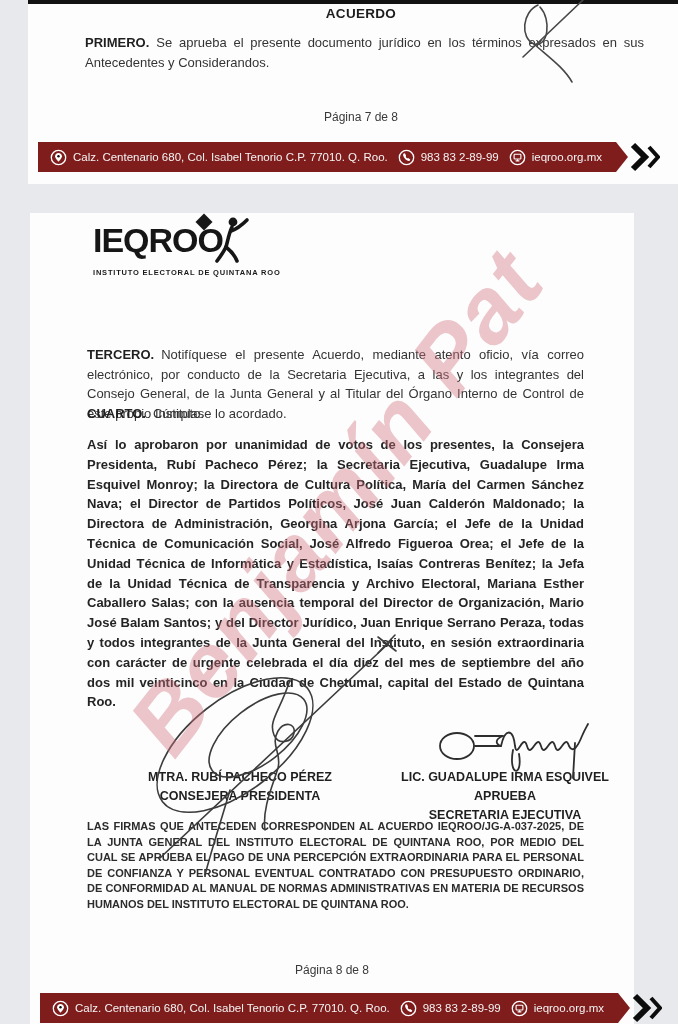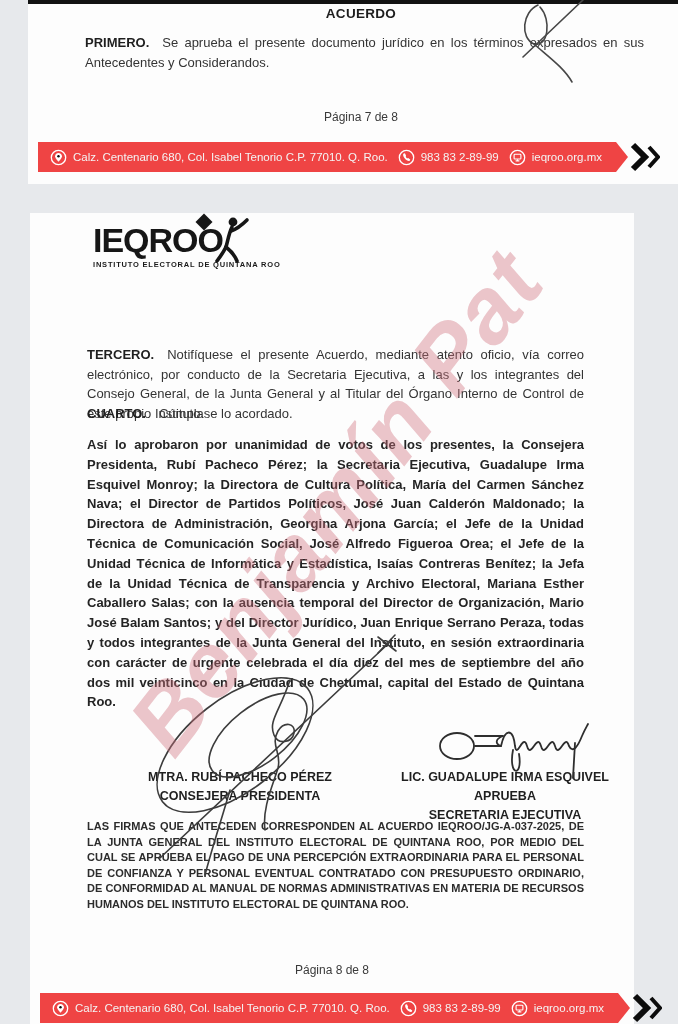--- a/index.html
+++ b/index.html
@@ -15,44 +15,44 @@
   #page7{left:28px;top:0;width:642px;height:184px;padding-left:24px;}
   #page8{left:30px;top:213px;width:604px;height:811px;}
 
   .topline{position:absolute;top:0;left:0;right:0;height:4px;background:#121212;}
 
   .heading{position:absolute;top:6px;left:0;right:0;text-align:center;
     font-weight:bold;font-size:13.5px;color:#1d1d1d;letter-spacing:.3px;}
 
   .para{position:absolute;left:57px;right:50px;margin:0;
     font-size:13px;line-height:19.5px;text-align:justify;color:#343434;}
-  .lead{font-weight:bold;color:#1f1f1f;margin-right:13px;}
+  .lead{font-weight:bold;color:#1f1f1f;margin-right:7px;}
 
   .pagenum{position:absolute;left:0;right:0;text-align:center;
     font-size:12px;font-weight:500;color:#3a3a3a;}
 
   
   .footer{position:absolute;left:10px;width:622px;height:30px;display:flex;align-items:center;}
-  .fbar{flex:1;height:30px;background:#ef4444;color:#f4f4f4;
+  .fbar{flex:1;height:30px;background:#7f1d1d;color:#f4f4f4;
     display:flex;align-items:center;padding:0 26px 0 12px;box-sizing:border-box;
     clip-path:polygon(0 0,calc(100% - 12px) 0,100% 50%,calc(100% - 12px) 100%,0 100%);
     font-size:11.5px;white-space:nowrap;}
   .fgroup{display:flex;align-items:center;gap:6px;}
   .g-phone{margin-left:auto;}
   .g-web{margin-left:10px;}
   .chev{margin-left:2px;flex:0 0 auto;}
 
   
   .logo{position:absolute;left:63px;top:10px;width:190px;}
   .logo-word{font-size:34px;font-weight:bold;color:#161616;letter-spacing:-1px;line-height:34px;}
   .logo-diamond{position:absolute;left:105px;top:-7px;width:12px;height:12px;background:#161616;
     transform:rotate(45deg);}
   .logo-person{position:absolute;left:119px;top:-10px;}
   .logo-sub{font-size:7.5px;font-weight:bold;letter-spacing:.8px;color:#1a1a1a;
-    margin-top:3px;white-space:nowrap;}
+    margin-top:11px;white-space:nowrap;}
 
   .approval{font-weight:bold;color:#242424;line-height:19.8px;}
 
   .sig-names{position:absolute;text-align:center;font-size:12.5px;font-weight:bold;
     color:#1f1f1f;line-height:19px;}
   .cert{position:absolute;left:57px;right:50px;margin:0;
     font-size:11px;font-weight:bold;line-height:15.6px;text-align:justify;color:#2c2c2c;}
 
   .watermark{position:absolute;left:-60px;top:230px;width:760px;height:140px;
     text-align:center;font-size:92px;font-weight:bold;font-style:italic;

